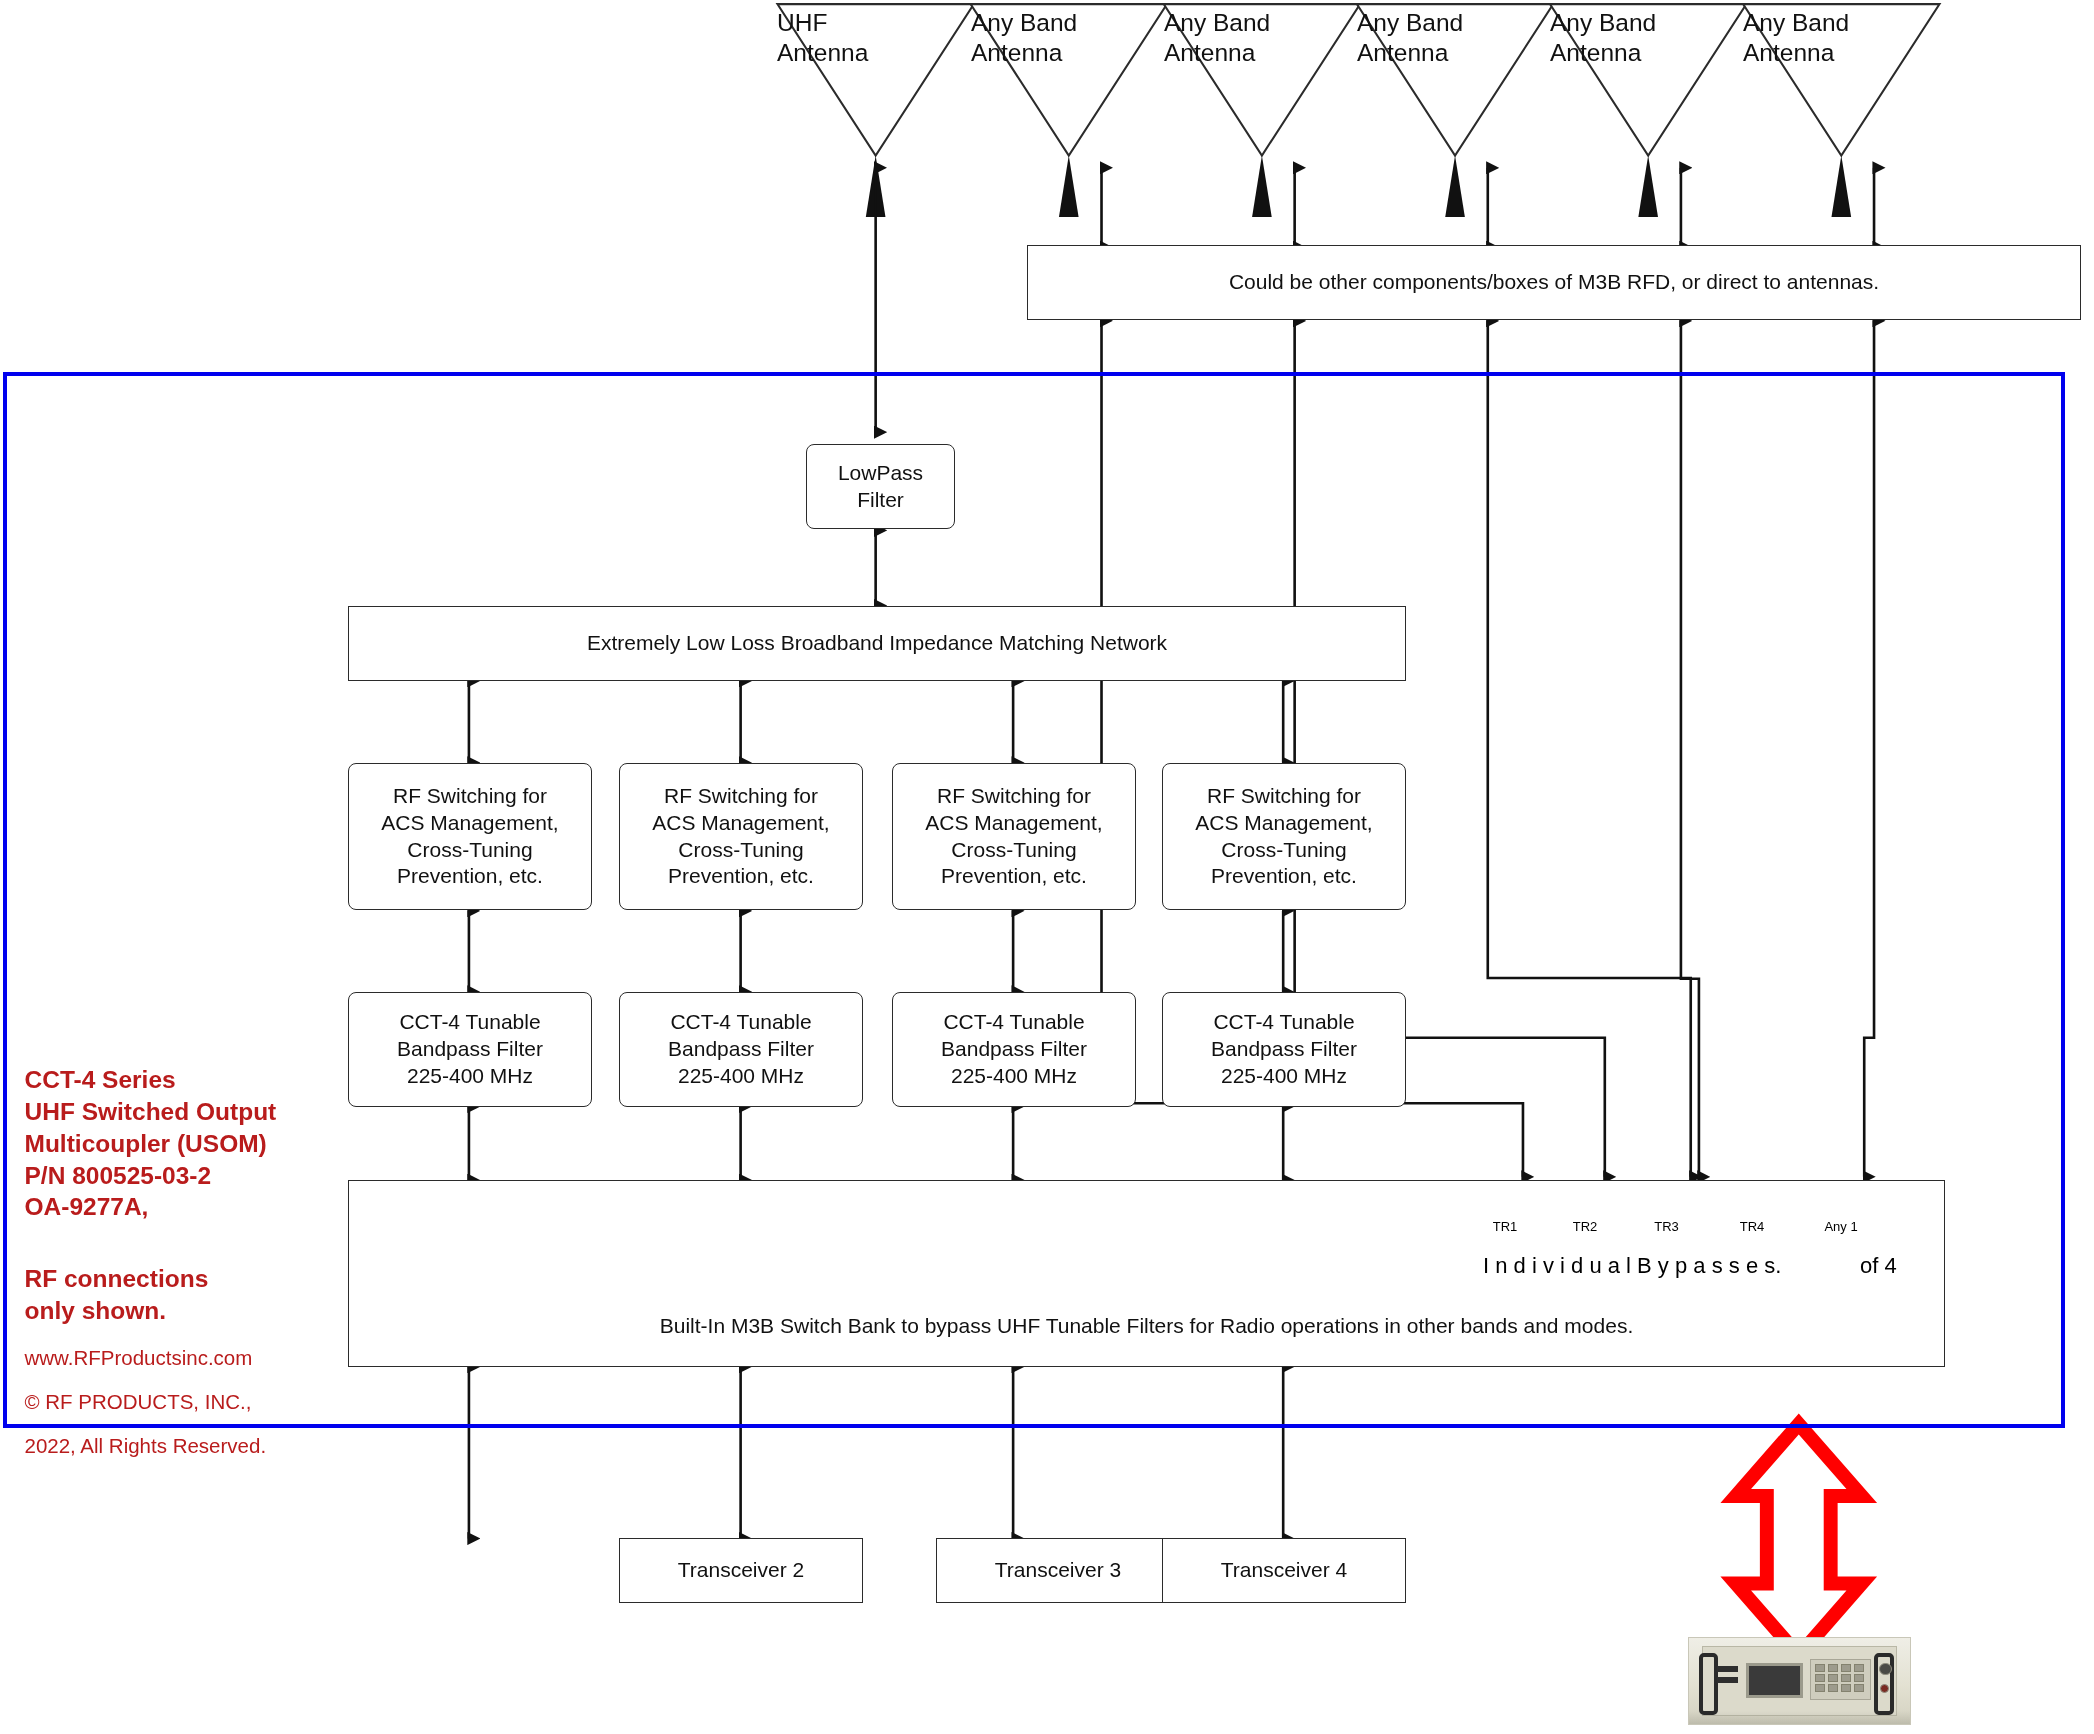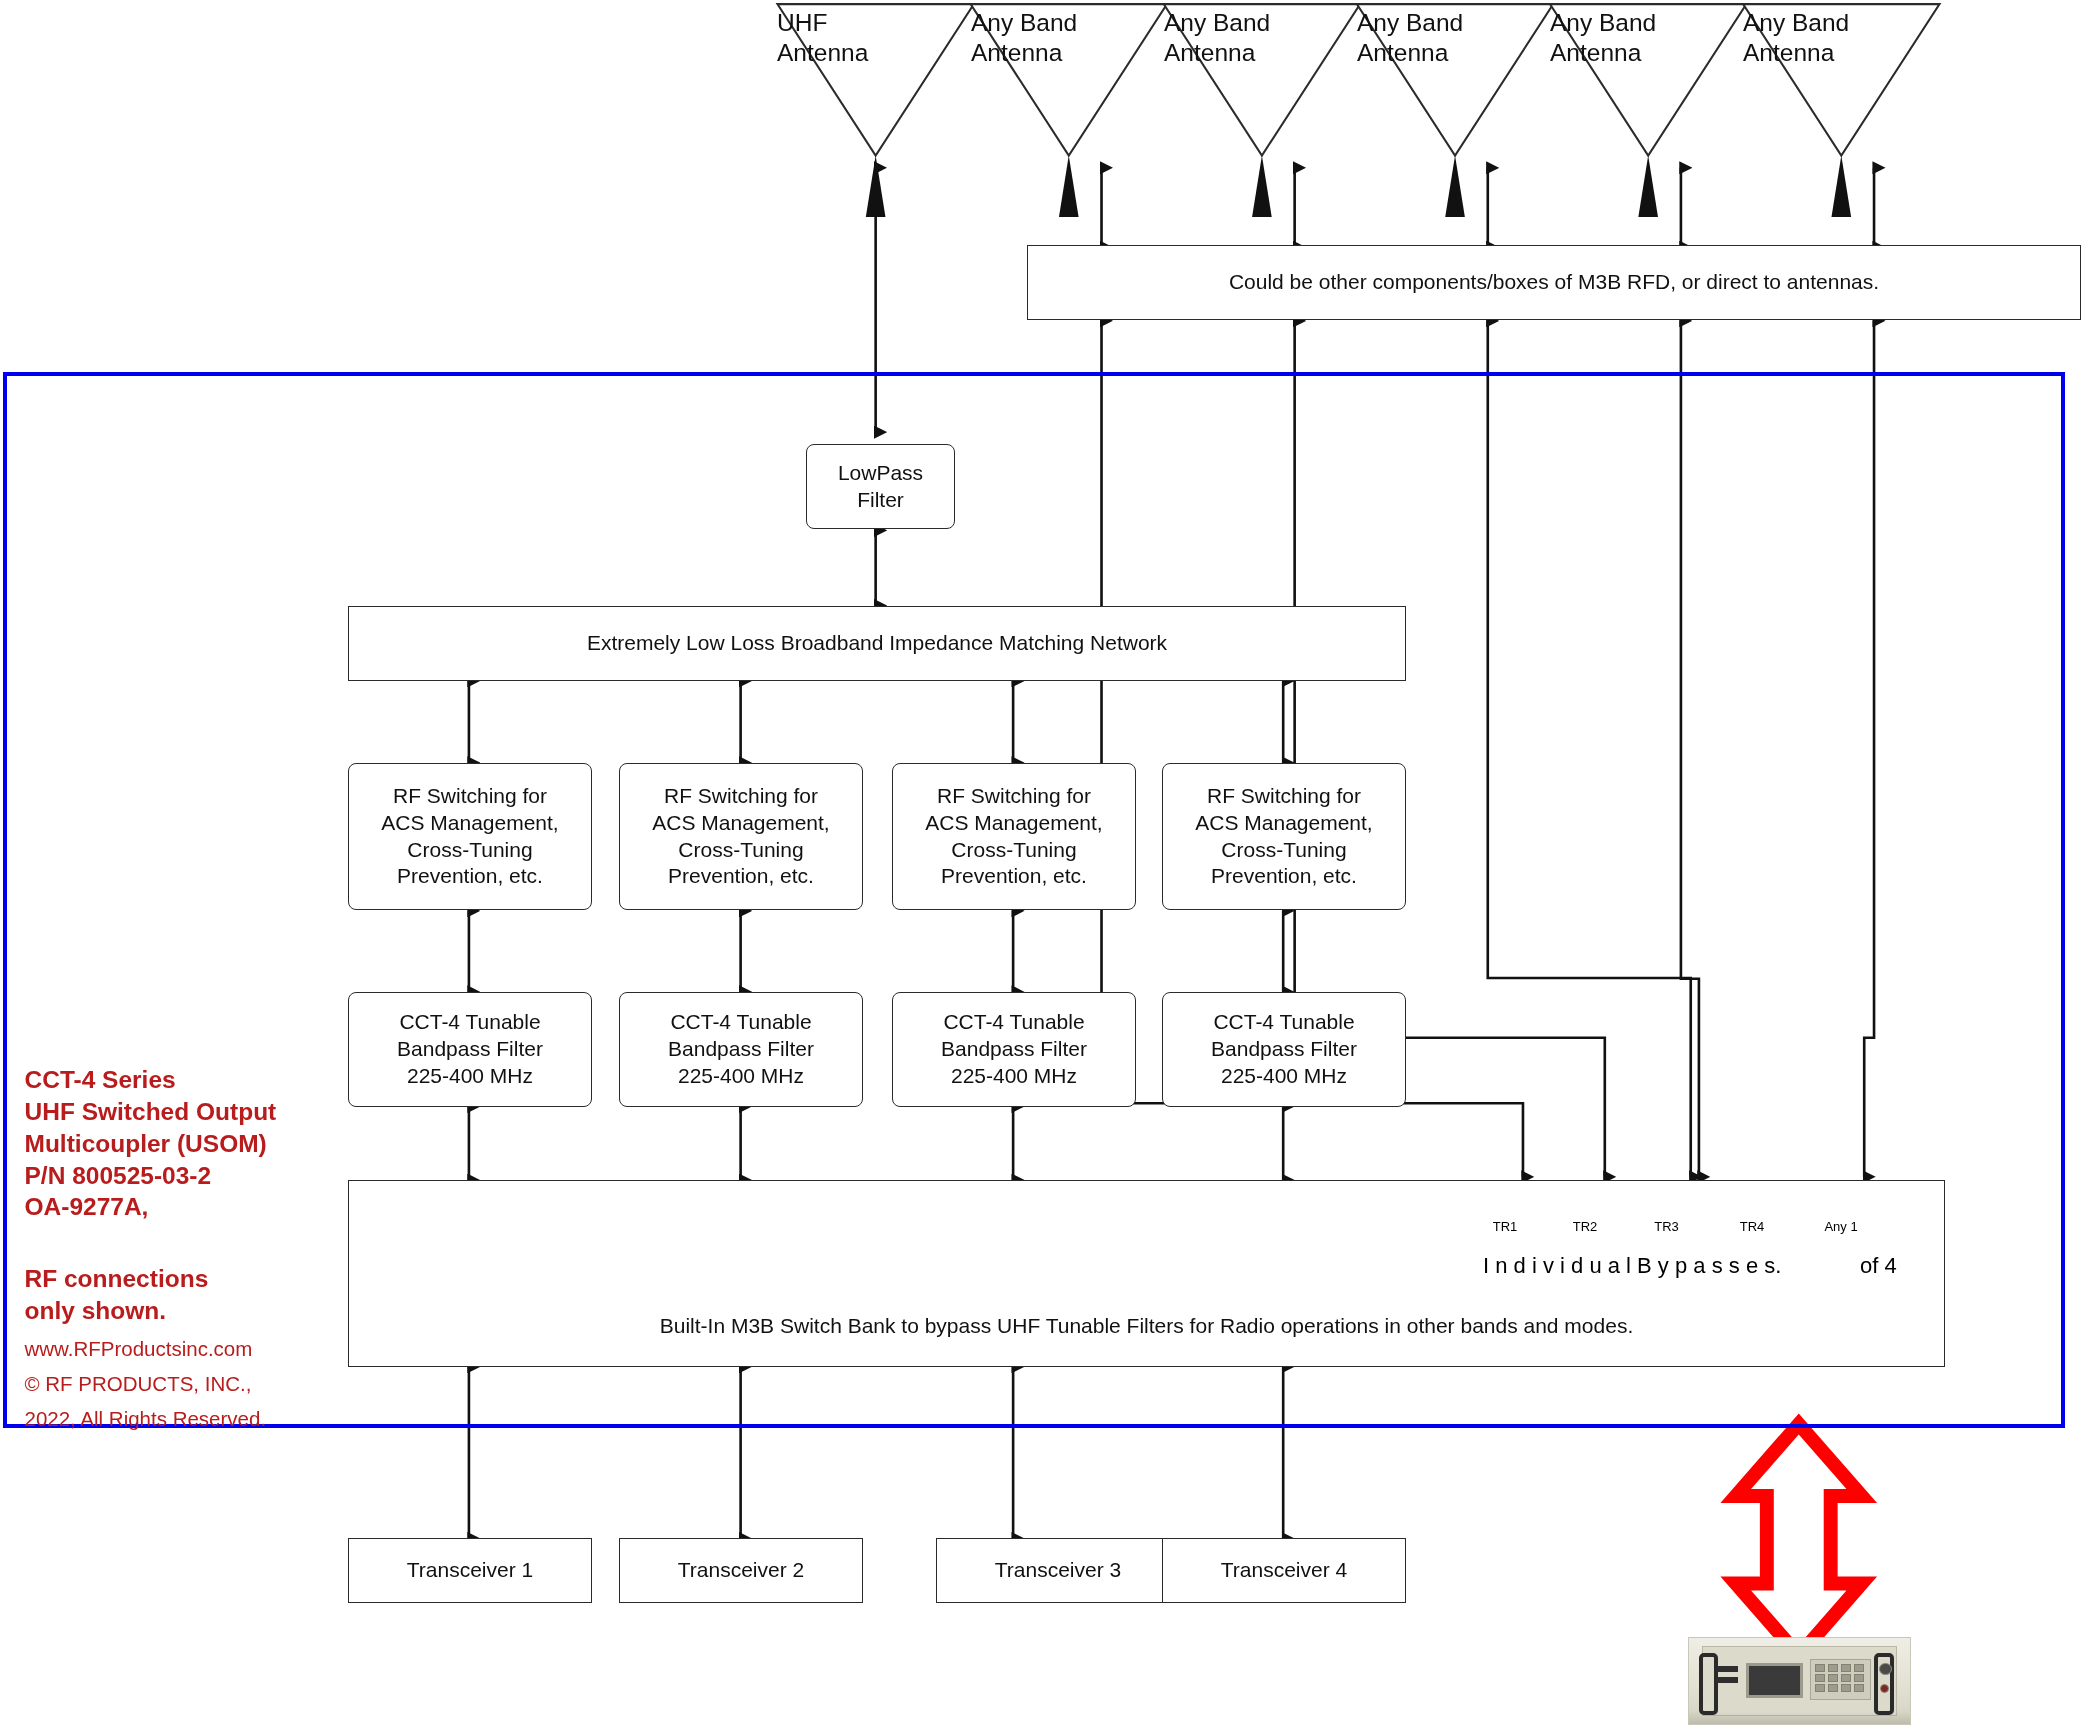--- a/index.html
+++ b/index.html
@@ -14,21 +14,21 @@
   .box .ln{display:block;}
 
   .ant-label{position:absolute;text-align:left;font-size:24.5px;color:#111;line-height:1.22;}
 
   .bluebox{position:absolute;box-sizing:border-box;border:4.9px solid #0000ee;background:transparent;
            pointer-events:none;}
 
   .legend{position:absolute;color:#b91c1c;}
   .legend .hdr{font-weight:bold;font-size:24.5px;line-height:1.30;}
   .legend .rf{font-weight:bold;font-size:24.5px;line-height:1.30;margin-top:40px;}
-  .legend .fine{font-size:20.5px;line-height:1.32;margin-top:8px;}
+  .legend .fine{font-size:20.5px;line-height:1.32;margin-top:17px;}
   .tr-row1{position:absolute;display:flex;}
   .tr-row1 span{display:inline-block;text-align:center;}
   .tr-row2{position:absolute;font-size:22px;}
 
   .rcu-wrap{position:absolute;text-align:center;}
   .rcu-photo{position:relative;width:221px;height:86px;background:linear-gradient(180deg,#efeee6 0%,#e3e1d2 55%,#d3d1c0 100%);
              border:0.8px solid #c9c7b8;overflow:hidden;}
   .rcu-face{position:absolute;left:13px;top:8.2px;right:13px;bottom:8.2px;background:#dcdacb;border:0.8px solid #b9b7a6;}
   .rcu-handle{position:absolute;top:14.7px;width:11.5px;height:54px;border:4.1px solid #2a2a2a;border-radius:4.9px;background:transparent;}
   .rcu-handle.l{left:9.8px;}
@@ -233,23 +233,20 @@
     <span style="width:88px;">TR4</span>
     <span style="width:90px;">Any 1</span>
   </div>
   <div class="tr-row2" style="left:1483px;top:1253px;">
     <span>I n d i v i d u a l   B y p a s s e s.</span>
   </div>
   <div class="tr-row2" style="left:1860px;top:1253px;">
     <span>of 4</span>
   </div>
 
-  <div class="box" style="left:348px;top:1538px;width:244px;height:65px;">
-    <span>Transceiver 1</span>
-  </div>
   <div class="box" style="left:619px;top:1538px;width:244px;height:65px;">
     <span>Transceiver 2</span>
   </div>
   <div class="box" style="left:892px;top:1538px;width:244px;height:65px;margin-left:44px;">
     <span>Transceiver 3</span>
   </div>
   <div class="box" style="left:1162px;top:1538px;width:244px;height:65px;">
     <span>Transceiver 4</span>
   </div>
 

